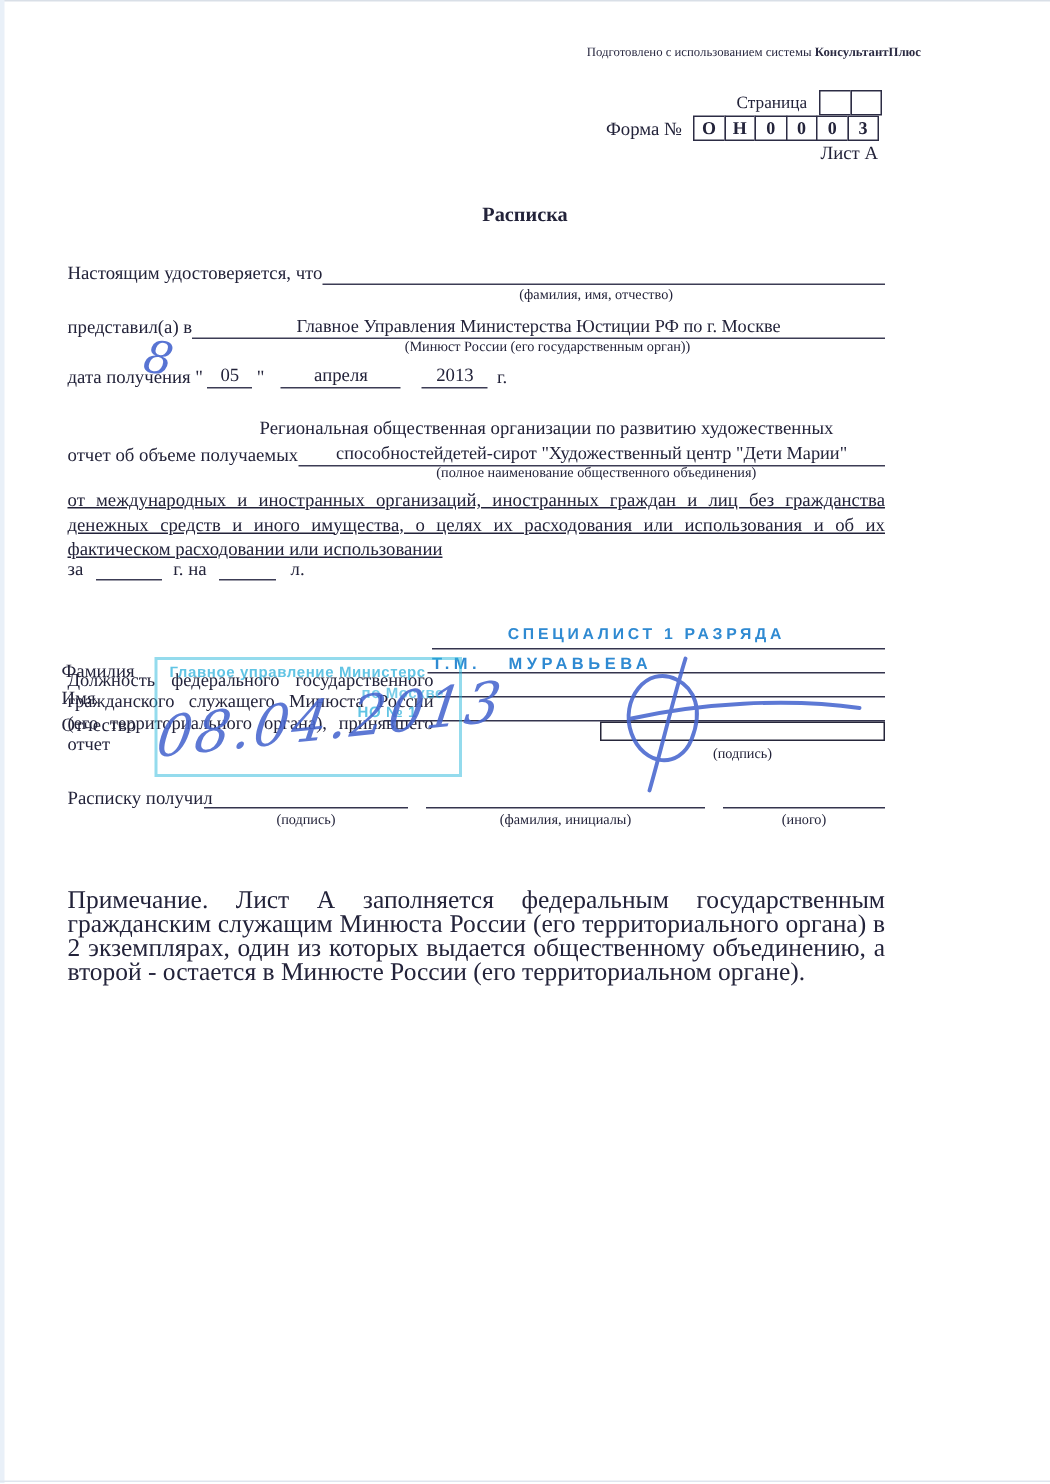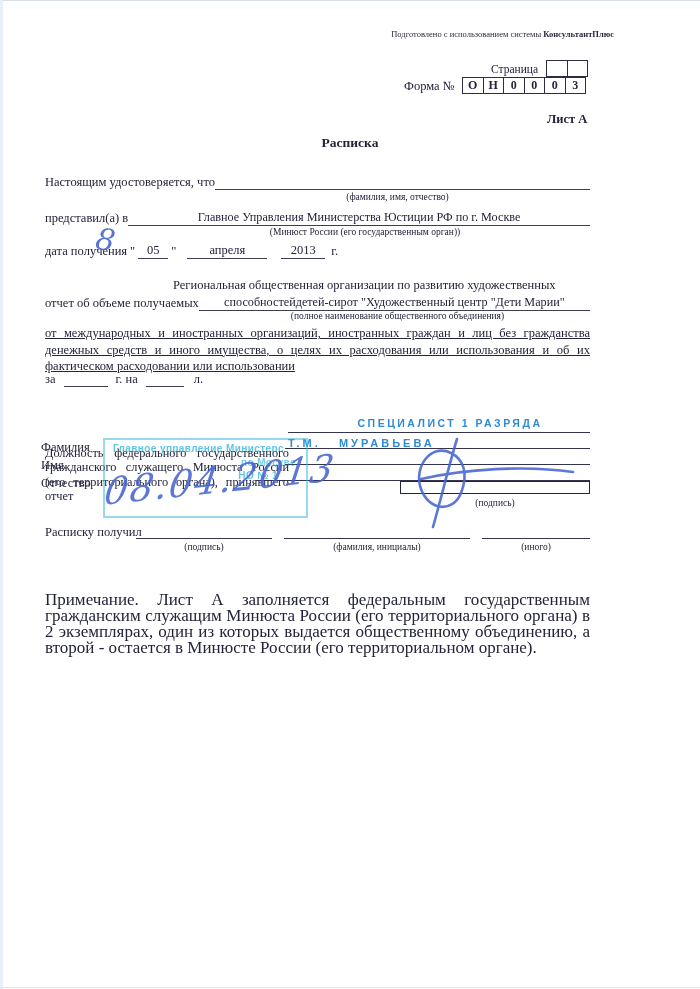--- a/index.html
+++ b/index.html
@@ -20,21 +20,21 @@
   .cellrow { display:flex; }
   .cell {
     width:21.5px; height:17px; border:1px solid #2c2c44; margin-left:-1px;
     text-align:center; font-weight:bold; font-size:12px; line-height:15px; background:#fff;
   }
   .cell:first-child { margin-left:0; }
   .lbl-str { top:63px; left:491px; font-size:11.5px; }
   .cells-str { top:60px; left:546px; }
   .lbl-form { top:79px; left:404px; font-size:12.5px; }
   .cells-form { top:77px; left:462px; }
-  .list-a { top:112px; left:547px; font-weight:bold; font-size:12.5px; }
+  .list-a { top:95px; left:547px; font-weight:normal; font-size:12.5px; }
 
   .title { top:135px; left:0; width:700px; text-align:center; font-weight:bold; font-size:13.5px; }
 
   .row { position:absolute; left:45px; width:545px; display:flex; align-items:flex-end; font-size:12.5px; }
   .lbl { white-space:pre; line-height:16px; }
   .fill { flex:1; border-bottom:1.2px solid #3c3c55; text-align:center; line-height:16px; min-height:16px; font-size:12.2px; }
   .seg { display:inline-block; border-bottom:1.2px solid #3c3c55; text-align:center; line-height:16px; }
   .cap { position:absolute; font-size:9.5px; text-align:center; color:#23233a; }
   .q { line-height:16px; padding:0 3px; }
 
@@ -42,21 +42,21 @@
   .indent1 { text-indent:128px; text-align:left; }
 
   .pos-label { top:398px; left:45px; width:244px; font-size:12.3px; line-height:14.3px; text-align:justify;margin-top:48px; }
   .fio-lbl { left:41px; font-size:12.5px; }
 
   .uline { position:absolute; border-bottom:1.3px solid #34344e; height:0; }
 
   .stamp-text {
     font-family:"Liberation Sans", sans-serif; font-weight:bold; color:#2f8ad2;
   }
-  .stamp-pos { top:417px; left:299px; width:302px; text-align:center; font-size:10.5px; letter-spacing:2.5px; }
+  .stamp-pos { top:417px; left:280px; width:302px; text-align:center; font-size:10.5px; letter-spacing:2.5px; }
   .stamp-surname { top:437px; left:288px; width:260px; font-size:11px; letter-spacing:3px; white-space:pre; }
 
   .sig-box { top:481px; left:400px; width:190px; height:13px; border:1.5px solid #26263a; }
   .sig-cap { top:498px; left:400px; width:190px; }
 
   .registry-stamp {
     top:438px; left:103px; width:205px; height:80px;
     border:2px solid rgba(42,183,220,.5);
   }
   .registry-stamp .s {

